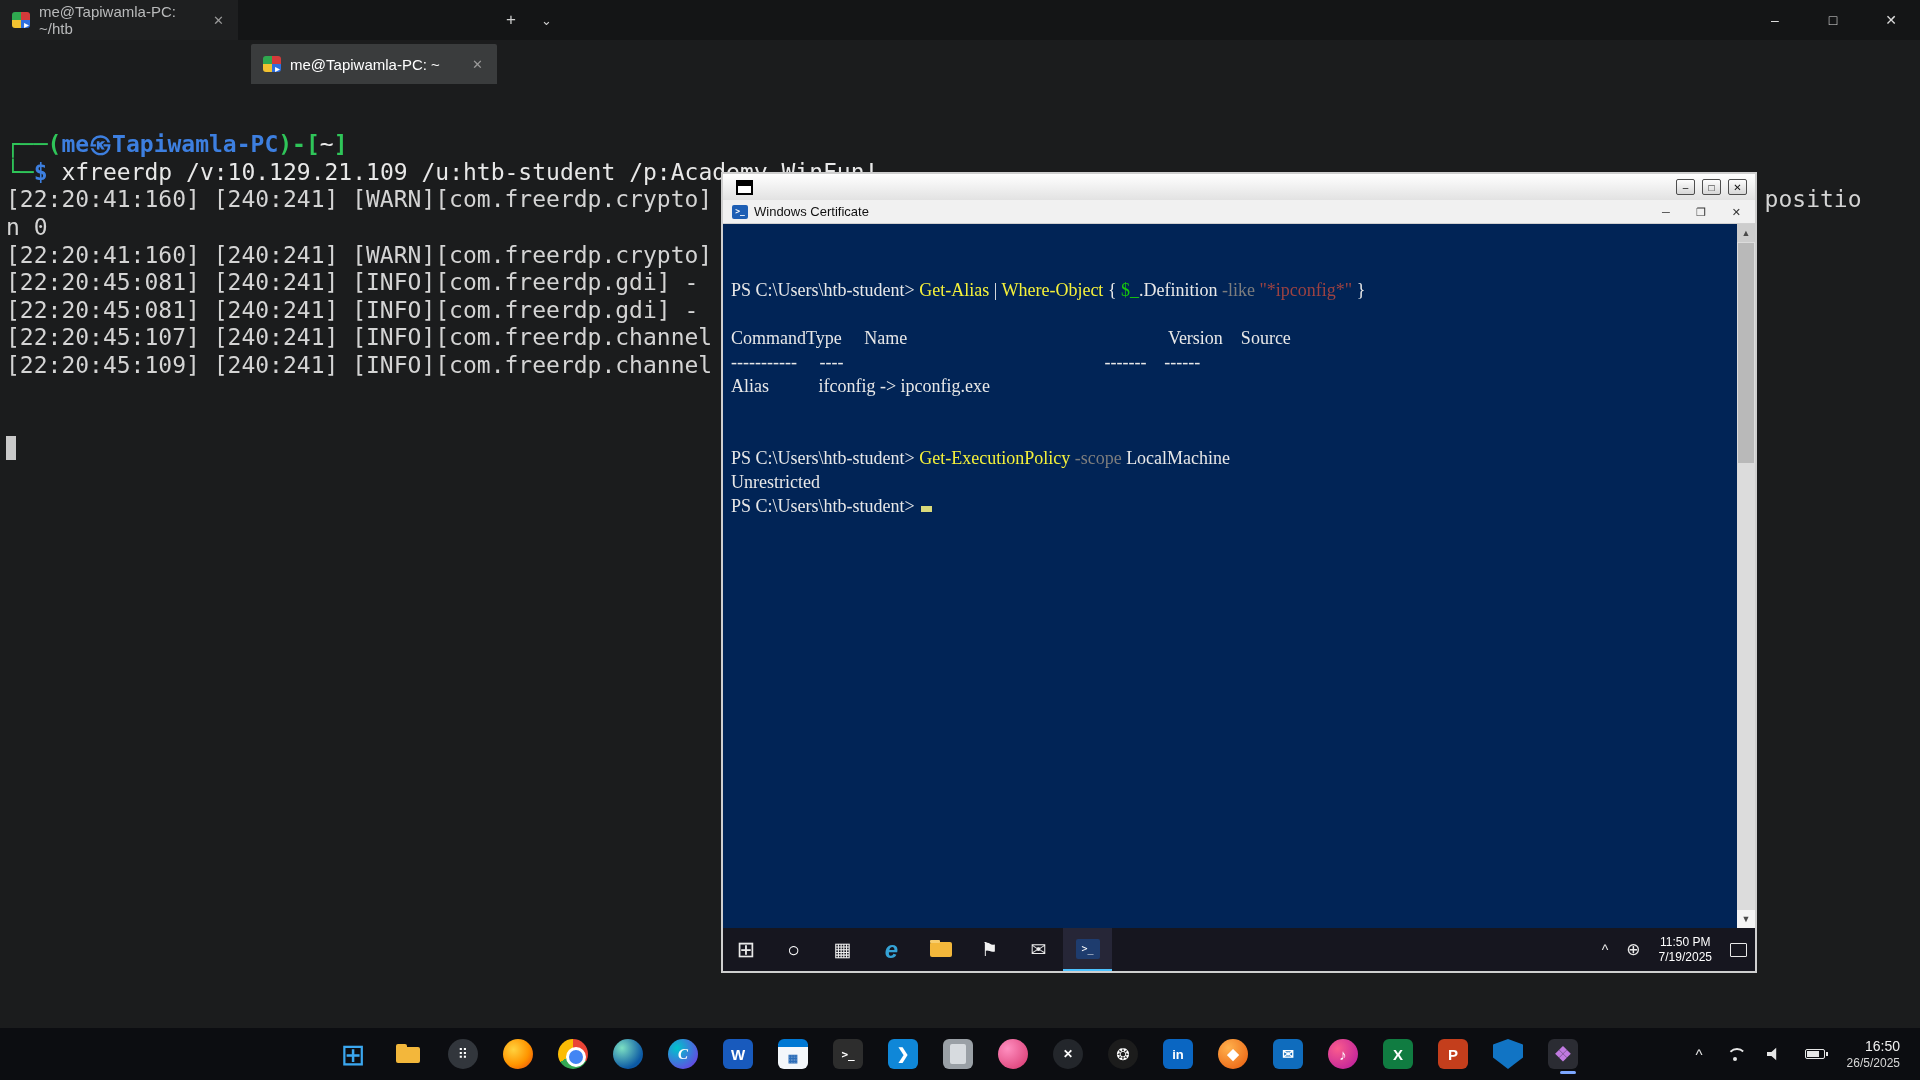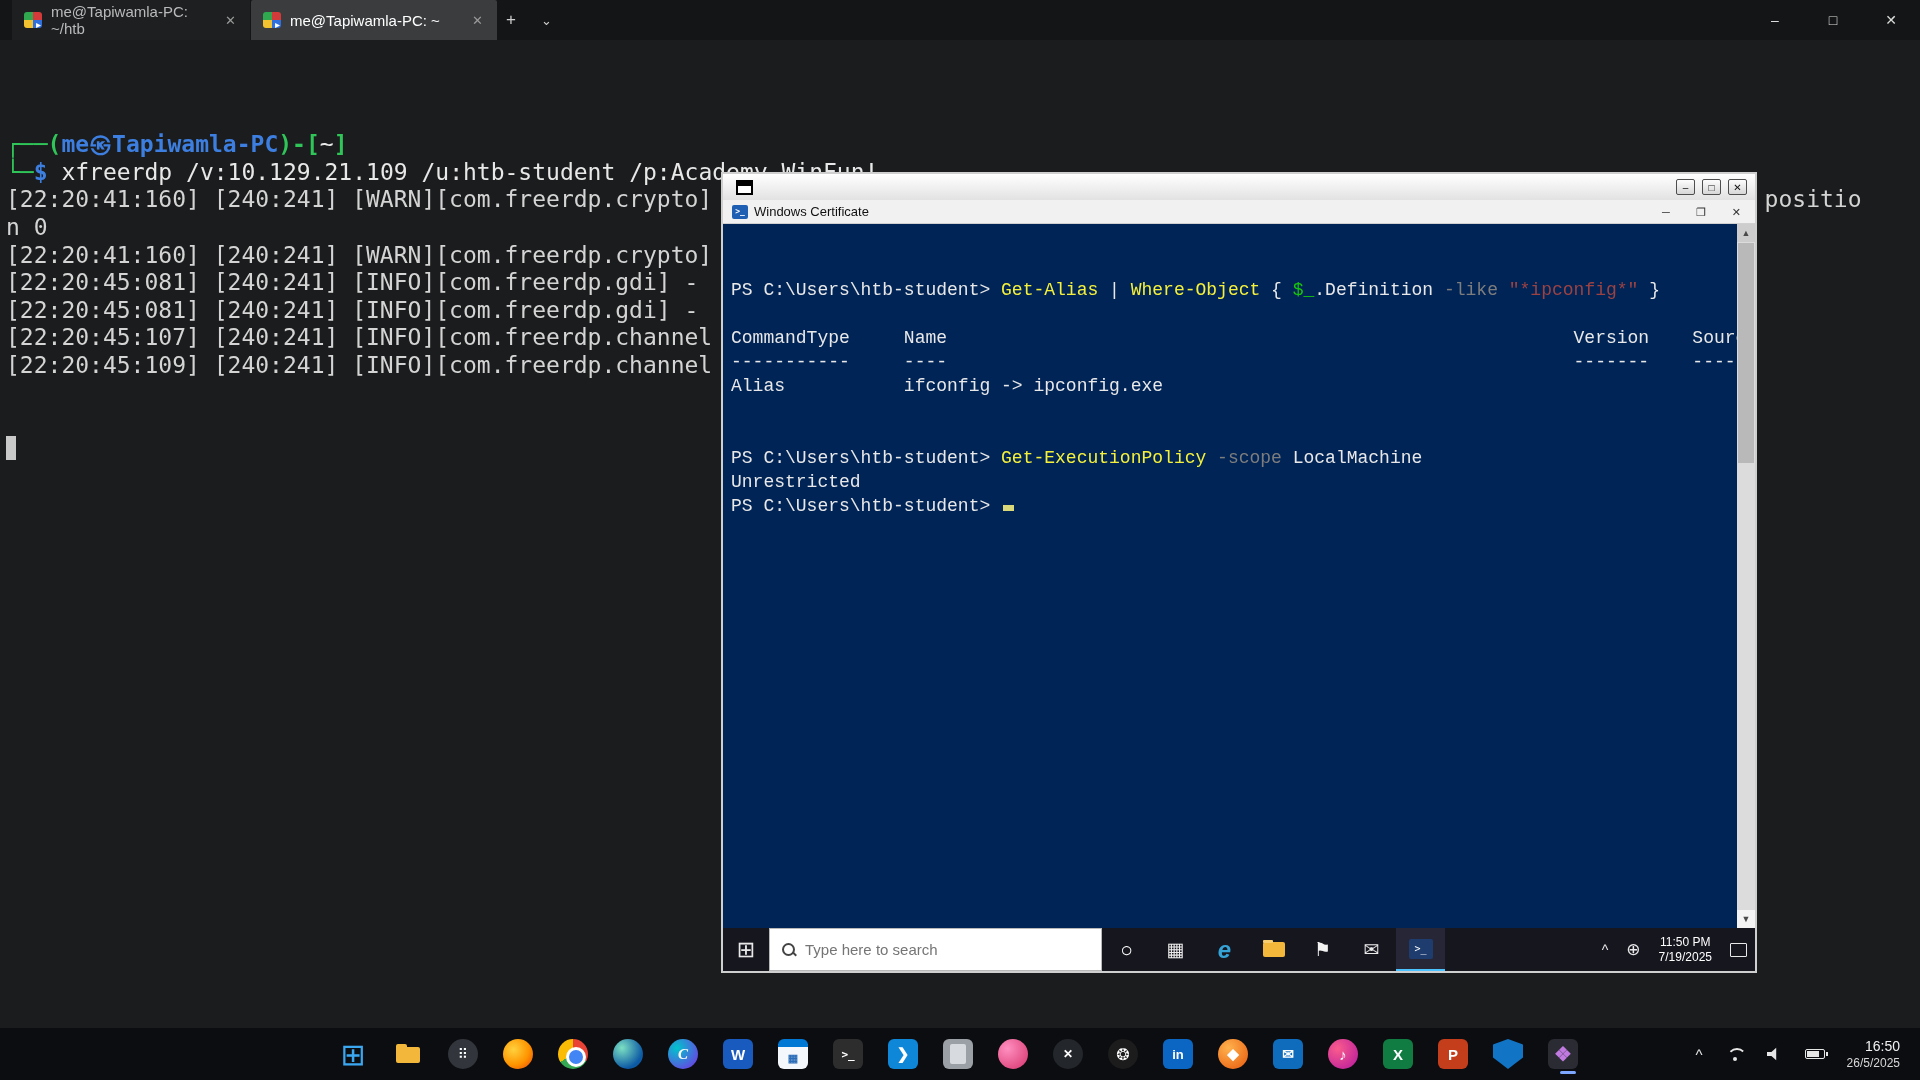--- a/index.html
+++ b/index.html
@@ -4,21 +4,21 @@
 <style>
   * { margin:0; padding:0; box-sizing:border-box; }
   html,body { width:1920px; height:1080px; overflow:hidden; background:#0e0f12;
               font-family:"Liberation Sans", sans-serif; }
 
   
   .terminal-win { position:absolute; left:0; top:0; width:1920px; height:1028px; background:#1b1c1d; }
   .tabbar { position:absolute; left:0; top:0; width:100%; height:40px; background:#141516; }
   .tab { position:absolute; top:0; height:40px; display:flex; align-items:center; gap:9px;
          padding:0 12px; font-size:15px; color:#b9babb; cursor:default; }
-  .tab.active { background:#3a3c3d; color:#fff; border-radius:2px 2px 0 0; }
+  .tab.active { background:#3a3c3d; color:#fff; border-radius:2px 2px 0 0;margin-top:44px; }
   .tab.inactive { background:#1e1f20; }
   .tab-close { margin-left:auto; font-size:13px; color:#9a9a9a; padding:0 2px; }
   .tab-icon { width:18px; height:16px; border-radius:3px; position:relative; flex:0 0 auto;
               background:conic-gradient(#d43a3a 0 25%, #2f6fde 0 50%, #f2c230 0 75%, #2fa84f 0 100%); }
   .tab-icon::after { content:"▸"; position:absolute; right:1px; bottom:-2px; color:#fff; font-size:10px; }
   .tabbar-btn { position:absolute; top:0; height:40px; display:flex; align-items:center;
                 color:#cfcfcf; font-size:17px; }
   .win-controls { position:absolute; right:0; top:0; height:40px; display:flex; }
   .win-controls span { width:58px; height:40px; display:flex; align-items:center; justify-content:center;
                        color:#dcdcdc; font-size:14px; }
@@ -54,21 +54,21 @@
   .ps-appicon { width:16px; height:14px; background:#1e5fb4; border-radius:2px; margin:0 6px 0 9px;
                 color:#fff; font-size:8px; font-weight:bold; display:flex; align-items:center; justify-content:center;
                 font-family:"DejaVu Sans Mono", monospace; }
   .ps-title { font-size:13px; color:#111; }
   .ps-controls { position:absolute; right:14px; top:0; height:24px; display:flex; gap:26px; align-items:center; }
   .ps-controls span { font-size:11px; color:#333; }
 
   
   .console { position:absolute; left:0; top:24px; right:0; bottom:43px; background:#012456; overflow:hidden; }
   .console-text { position:absolute; left:8px; top:6px; right:22px;
-                  font-family:Liberation Mono, monospace; font-size:18px; line-height:24px;
+                  font-family:Liberation Serif, serif; font-size:18px; line-height:24px;
                   white-space:pre; color:#eeedee; }
   .console-text .tline { height:24px; }
   .c-y  { color:#f5f13a; }
   .c-g  { color:#16c60c; }
   .c-gy { color:#7d7d7d; }
   .c-r  { color:#9c4242; }
   .c-cursor { display:inline-block; width:11px; height:6px; background:#d9d97a; margin-left:2px; }
 
   .scrollbar { position:absolute; right:0; top:0; bottom:0; width:18px; background:#dcdcdc; }
   .scrollbar .arrow { position:absolute; left:0; width:18px; height:18px; background:#cdcdcd;
@@ -167,21 +167,21 @@
   .batt::before { content:""; position:absolute; left:1px; top:1px; bottom:1px; width:12px; background:#e6e6e6; }
   .batt::after { content:""; position:absolute; right:-4px; top:2px; width:2px; height:4px; background:#e6e6e6; }
   .host-clock { text-align:right; font-size:14px; line-height:16px; color:#f0f0f0; }
   .host-clock .date { font-size:12px; color:#d8d8d8; }
 </style>
 </head>
 <body>
 
 <div class="terminal-win">
   <div class="tabbar">
-    <div class="tab inactive" style="left:12px; width:238px;justify-content:space-between;">
+    <div class="tab inactive" style="left:0; width:238px;justify-content:space-between;">
       <span class="tab-icon"></span>
       <span>me@Tapiwamla-PC: ~/htb</span>
       <span class="tab-close">✕</span>
     </div>
     <div class="tab active" style="left:251px; width:246px;">
       <span class="tab-icon"></span>
       <span>me@Tapiwamla-PC: ~</span>
       <span class="tab-close">✕</span>
     </div>
     <div class="tabbar-btn" style="left:506px;">+</div>
@@ -227,24 +227,20 @@
       </div>
       <div class="scrollbar">
         <span class="arrow up">▲</span>
         <span class="thumb"></span>
         <span class="arrow down">▼</span>
       </div>
     </div>
 
     <div class="rdp-taskbar">
       <span class="rdp-start">⊞</span>
-      <div class="rdp-search">
-        <span class="mag"></span>
-        <input placeholder="Type here to search" style="">
-      </div>
       <div class="rdp-icons">
           <span class="icon r-cortana">
             <span class="glyph">○</span>
           </span>
           <span class="icon r-taskview">
             <span class="glyph">▦</span>
           </span>
           <span class="icon r-edge">
             <span class="glyph">e</span>
           </span>

